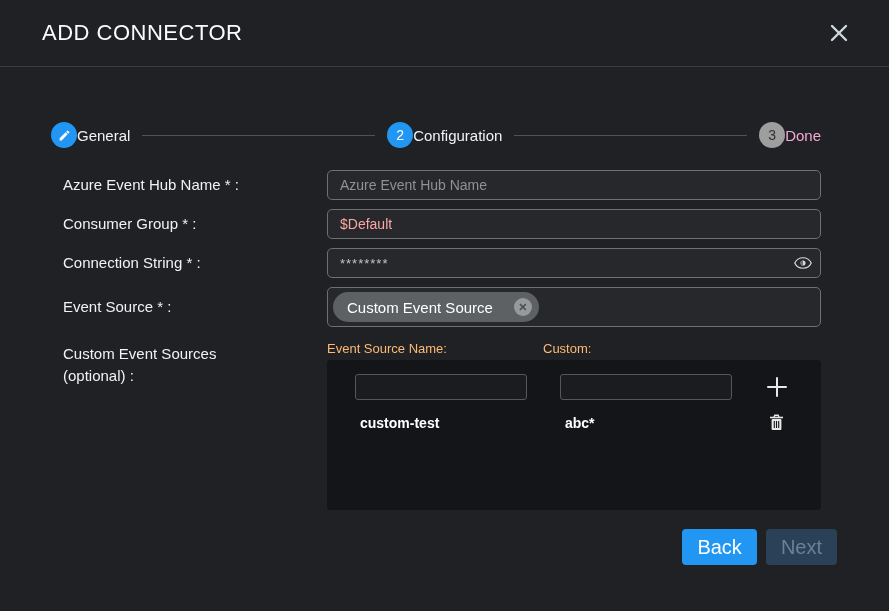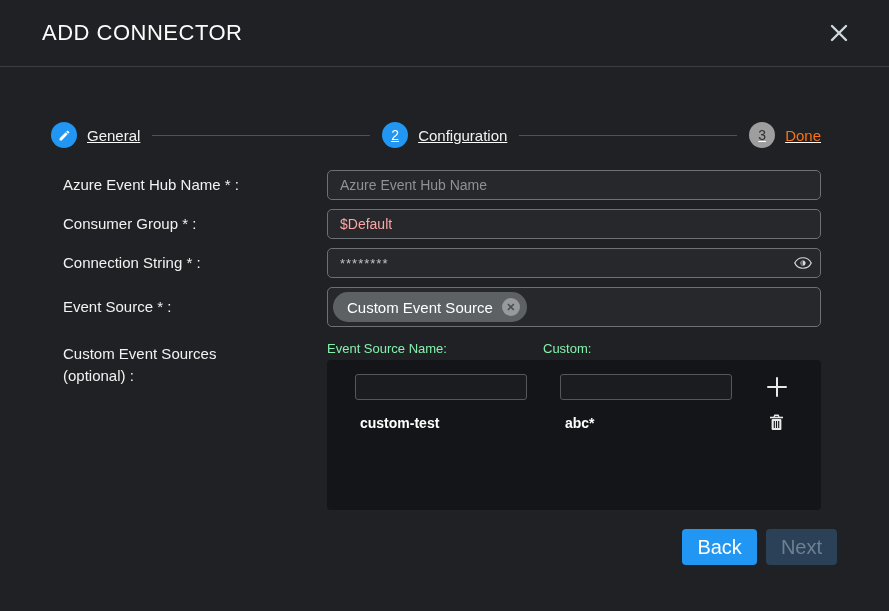--- a/index.html
+++ b/index.html
@@ -17,30 +17,30 @@
     height:67px; flex-shrink:0;
     border-bottom:1px solid #3a3d41;
     display:flex; align-items:center; justify-content:space-between;
     padding:0 38px 0 42px; box-sizing:border-box;
   }
   .dialog-title { font-size:22px; font-weight:400; letter-spacing:0.5px; color:#fbfbfb; }
   .close-btn { width:24px; height:24px; cursor:pointer; display:flex; align-items:center; justify-content:center; }
 
   
   .stepper { display:flex; align-items:center; margin:55px 68px 0 51px; }
-  .step { display:flex; align-items:center; gap:10px; flex-shrink:0;text-decoration:underline; }
+  .step { display:flex; align-items:center; flex-shrink:0; }
   .step-circle {
     width:26px; height:26px; border-radius:50%;
     display:flex; align-items:center; justify-content:center;
     font-size:14px; flex-shrink:0;
   }
   .step-circle.blue { background:#2196f3; color:#ffffff; }
   .step-circle.gray { background:#9e9e9e; color:#2f3134; }
   .step-label { font-size:15px; color:#f2f2f2; }
-  .step-label.dim { color:#f97316;text-align:right; }
+  .step-label.dim { color:#f9a8d4;text-align:right; }
   .step-line { flex:1; height:1px; background:#505356; margin:0 12px; }
 
   
   .form { margin:22px 0 0 63px; }
   .form-row { display:flex; align-items:center; margin-bottom:9px; }
   .form-row.top { align-items:flex-start; margin-bottom:0; margin-top:14px; }
   .form-label { width:264px; flex-shrink:0; font-size:15px; color:#f2f2f2; line-height:1.45; }
   .form-row.top .form-label { padding-top:2px; }
   .form-field { width:494px; position:relative; }
 
@@ -55,34 +55,34 @@
   .eye-btn { position:absolute; right:9px; top:50%; transform:translateY(-50%); cursor:pointer; display:flex; }
 
   
   .chip-input {
     height:40px; box-sizing:border-box;
     background:#26282b; border:1px solid #6d7175; border-radius:5px;
     display:flex; align-items:center; padding:0 5px;
   }
   .chip {
     height:30px; background:#5d6164; border-radius:15px;
-    display:flex; align-items:center; gap:9px;
+    display:flex; align-items:center; gap:21px;
     padding:0 7px 0 14px; font-size:15px; color:#ffffff;
   }
   .chip-close {
     width:18px; height:18px; border-radius:50%;
     background:#97999c; color:#4b4e51;
     display:flex; align-items:center; justify-content:center;
     font-size:11px; font-weight:bold; cursor:pointer; line-height:1;
   }
 
   
   .sources-headers {
     display:grid; grid-template-columns:216px auto;
-    font-size:13px; color:#86efac; margin-bottom:4px;
+    font-size:13px; color:#fdba74; margin-bottom:4px;
   }
   .sources-panel {
     background:#131518; border-radius:4px; height:150px;
     box-sizing:border-box; padding:14px 0 0 28px;
   }
   .sources-grid-row { display:grid; grid-template-columns:205px 172px 1fr; align-items:center; }
   .small-input {
     width:172px; height:26px; box-sizing:border-box;
     background:#1a1c1f; border:1px solid #55585b; border-radius:3px;
     color:#ffffff; padding:0 8px; font-size:13px; outline:none;

